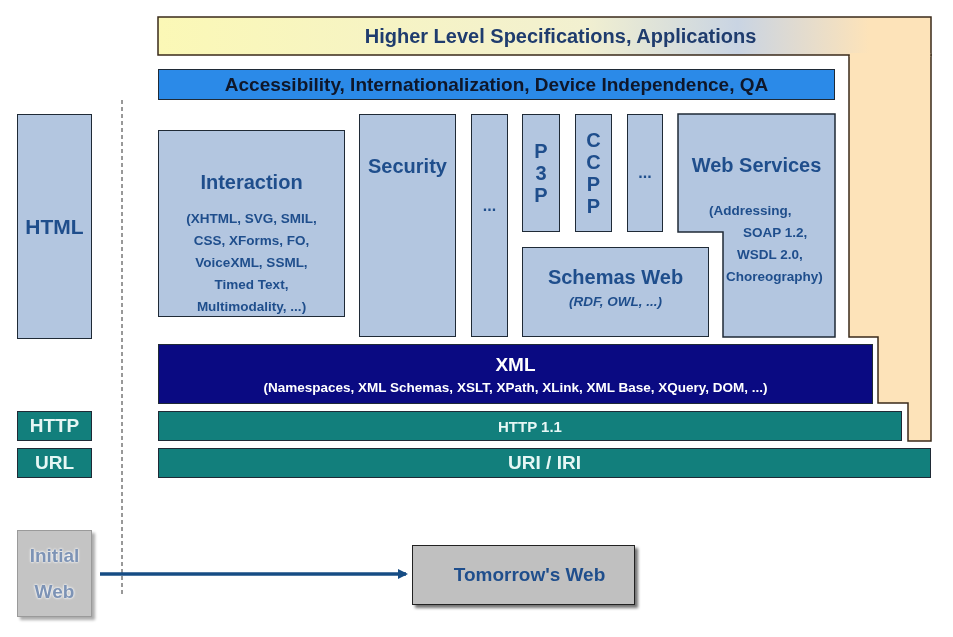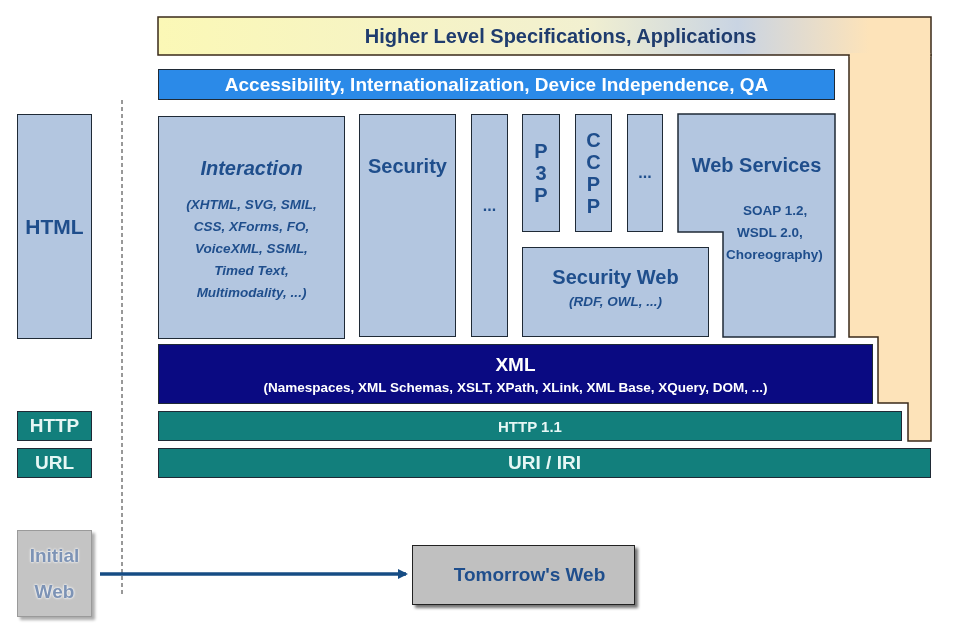--- a/index.html
+++ b/index.html
@@ -47,25 +47,25 @@
   <line x1="122" y1="100" x2="122" y2="596" stroke="#333" stroke-width="1" stroke-dasharray="4,3"></line>
 
   <line x1="100" y1="574" x2="406" y2="574" stroke="#164c84" stroke-width="3.5" marker-end="url(#arrowhead)"></line>
 
   <rect x="17" y="530" width="75" height="87" fill="#c0c0c0" filter="url(#shadow)" opacity="0.6"></rect>
   <rect x="412" y="545" width="223" height="60" fill="#c0c0c0" filter="url(#shadow)"></rect>
 </svg>
 
 <div class="abs center" style="left:158px; top:17px; width:773px; height:38px; color:#1f3c6e; font-size:20px;padding-left:32px;">Higher Level Specifications, Applications</div>
 
-<div class="abs box center" style="left:158px; top:69px; width:677px; height:31px; background:#2b8ae8; color:#ffffff; font-size:19px;">
+<div class="abs box center" style="left:158px; top:69px; width:677px; height:31px; background:#2b8ae8; color:#0f172a; font-size:19px;">
   <span>Accessibility, Internationalization, Device Independence, QA</span>
 </div>
 
-<div class="abs box lb" style="left:158px; top:116px; width:187px; height:223px;font-style:italic;">
+<div class="abs box lb" style="left:158px; top:130px; width:187px; height:187px;">
   <div class="center title" style="margin-top:40px;">Interaction</div>
   <div class="center sub" style="margin-top:14px;text-align:right;">
     <div>(XHTML, SVG, SMIL,</div>
     <div>CSS, XForms, FO,</div>
     <div>VoiceXML, SSML,</div>
     <div>Timed Text,</div>
     <div>Multimodality, ...)</div>
   </div>
 </div>
 
@@ -90,28 +90,29 @@
   <div>P</div>
 </div>
 
 <div class="abs box lb center" style="left:627px; top:114px; width:36px; height:118px; font-size:16px;">
   <span>...</span>
 </div>
 
 <div class="abs" style="left:678px; top:114px; width:157px; height:223px; color:#1f4e8c;">
   <div class="center title" style="margin-top:40px;">Web Services</div>
   <div style="position:absolute; left:0; top:86px; width:157px; font-size:13.5px; line-height:22px;">
+    <div style="padding-left:31px;">(Addressing,</div>
     <div style="padding-left:65px;">SOAP 1.2,</div>
     <div style="padding-left:59px;">WSDL 2.0,</div>
     <div style="padding-left:48px;">Choreography)</div>
   </div>
 </div>
 
 <div class="abs box lb center" style="left:522px; top:247px; width:187px; height:90px;">
-  <div class="title" style="margin-top:-6px;">Security Web</div>
+  <div class="title" style="margin-top:-6px;">Schemas Web</div>
   <div class="sub" style="margin-top:2px;font-style:italic;">(RDF, OWL, ...)</div>
 </div>
 
 <div class="abs box center" style="left:158px; top:344px; width:715px; height:60px; background:#0a0a82; color:#ffffff;">
   <div style="font-size:19px;">XML</div>
   <div style="font-size:13.5px; margin-top:4px;">(Namespaces, XML Schemas, XSLT, XPath, XLink, XML Base, XQuery, DOM, ...)</div>
 </div>
 
 <div class="abs box teal center" style="left:158px; top:411px; width:744px; height:30px; font-size:15px;">
   <span>HTTP 1.1</span>

